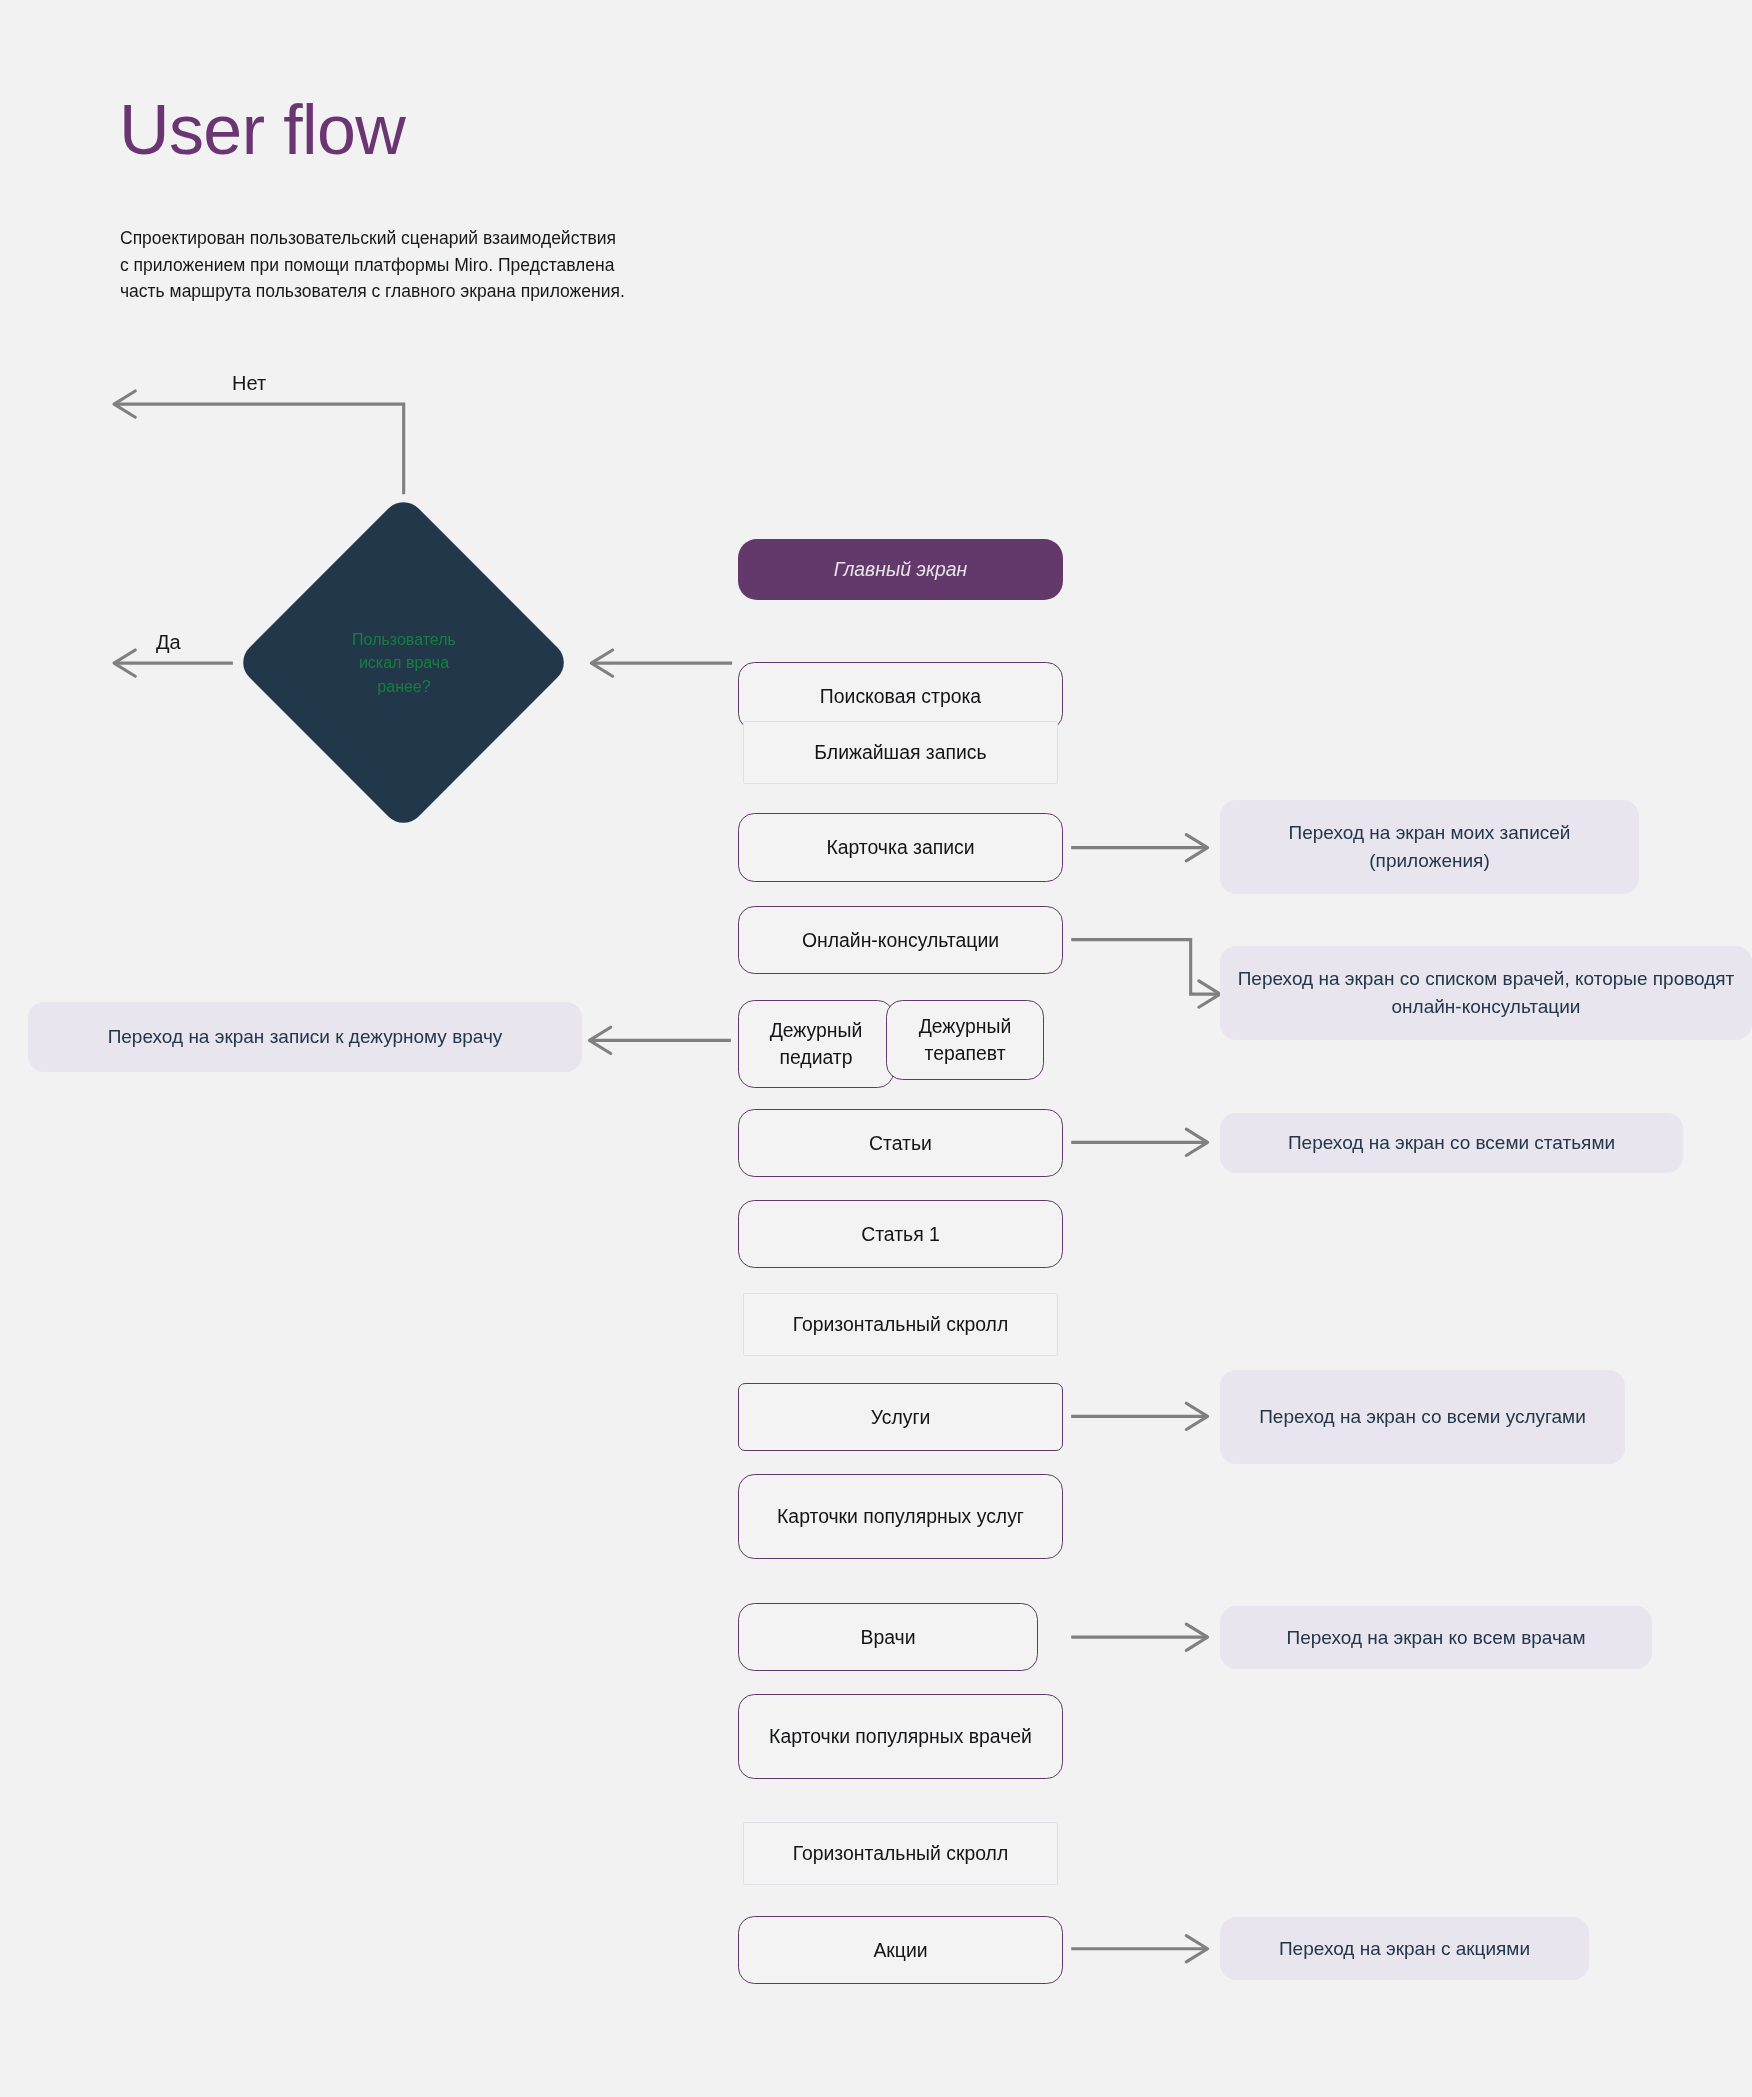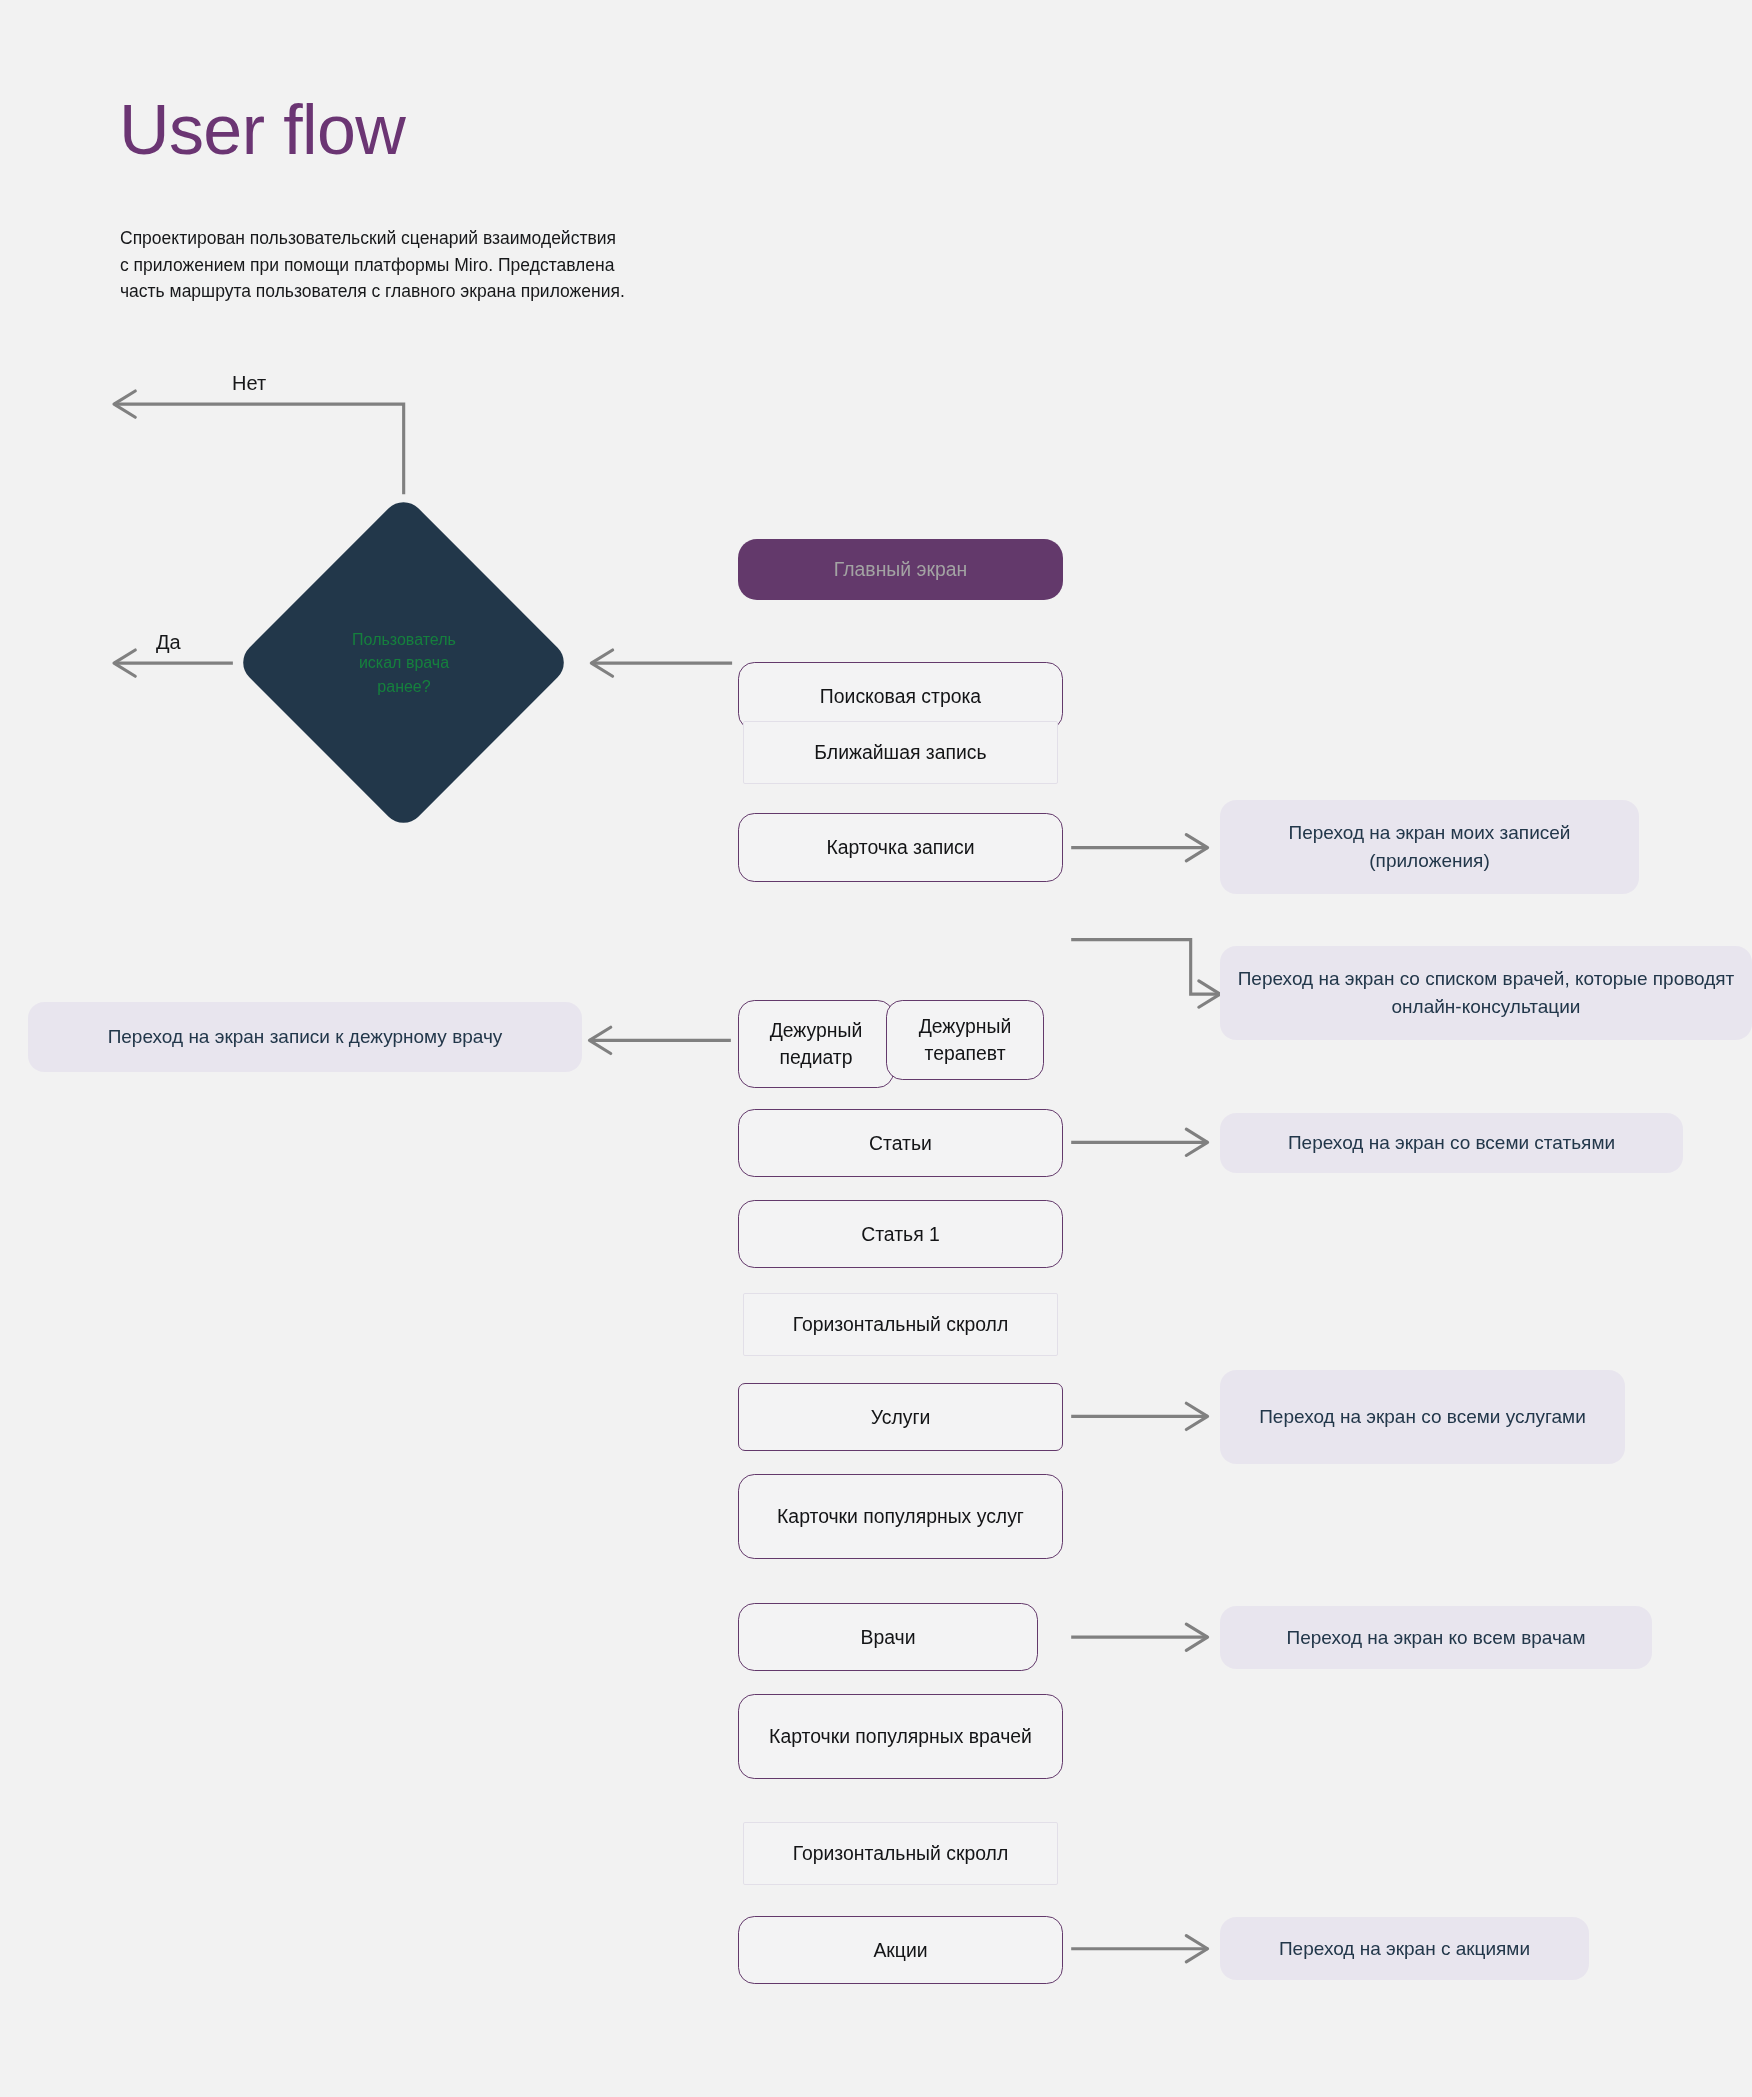--- a/index.html
+++ b/index.html
@@ -51,21 +51,21 @@
   }
 
   
   .card{
     position:absolute;
     display:flex;align-items:center;justify-content:center;
     text-align:center;box-sizing:border-box;
     font-size:19.4px;line-height:1.38;color:#131416;
   }
   .card.primary{
-    background:#63396b;color:#a3a3a3;border-radius:19px;border:none;
+    background:#63396b;color:#e5e5e5;border-radius:19px;border:none;font-style:italic;
   }
   .card.link{
     background:#f3f3f4;border:1.6px solid #63396b;border-radius:16.3px;
   }
   .card.plain{
     background:#f3f3f4;border:1.3px solid #e2dfe8;border-radius:1.9px;
   }
 
   
   .note{
@@ -140,20 +140,21 @@
   </div>
 
   <div class="card primary" style="left:738px;top:539px;width:325px;height:61px;">Главный экран</div>
 
   <div class="card link" style="left:738px;top:662px;width:325px;height:68px;">Поисковая строка</div>
 
   <div class="card plain" style="left:743px;top:721px;width:315px;height:63px;">Ближайшая запись</div>
 
   <div class="card link" style="left:738px;top:813px;width:325px;height:69px;">Карточка записи</div>
 
+  <div class="card link" style="left:738px;top:906px;width:325px;height:68px;">Онлайн-консультации</div>
 
   <div class="card link" style="left:738px;top:1000px;width:156px;height:88px;">Дежурный педиатр</div>
 
   <div class="card link" style="left:886px;top:1000px;width:158px;height:80px;">Дежурный терапевт</div>
 
   <div class="card link" style="left:738px;top:1109px;width:325px;height:68px;">Статьи</div>
 
   <div class="card link" style="left:738px;top:1200px;width:325px;height:68px;">Статья 1</div>
 
   <div class="card plain" style="left:743px;top:1293px;width:315px;height:63px;">Горизонтальный скролл</div>

